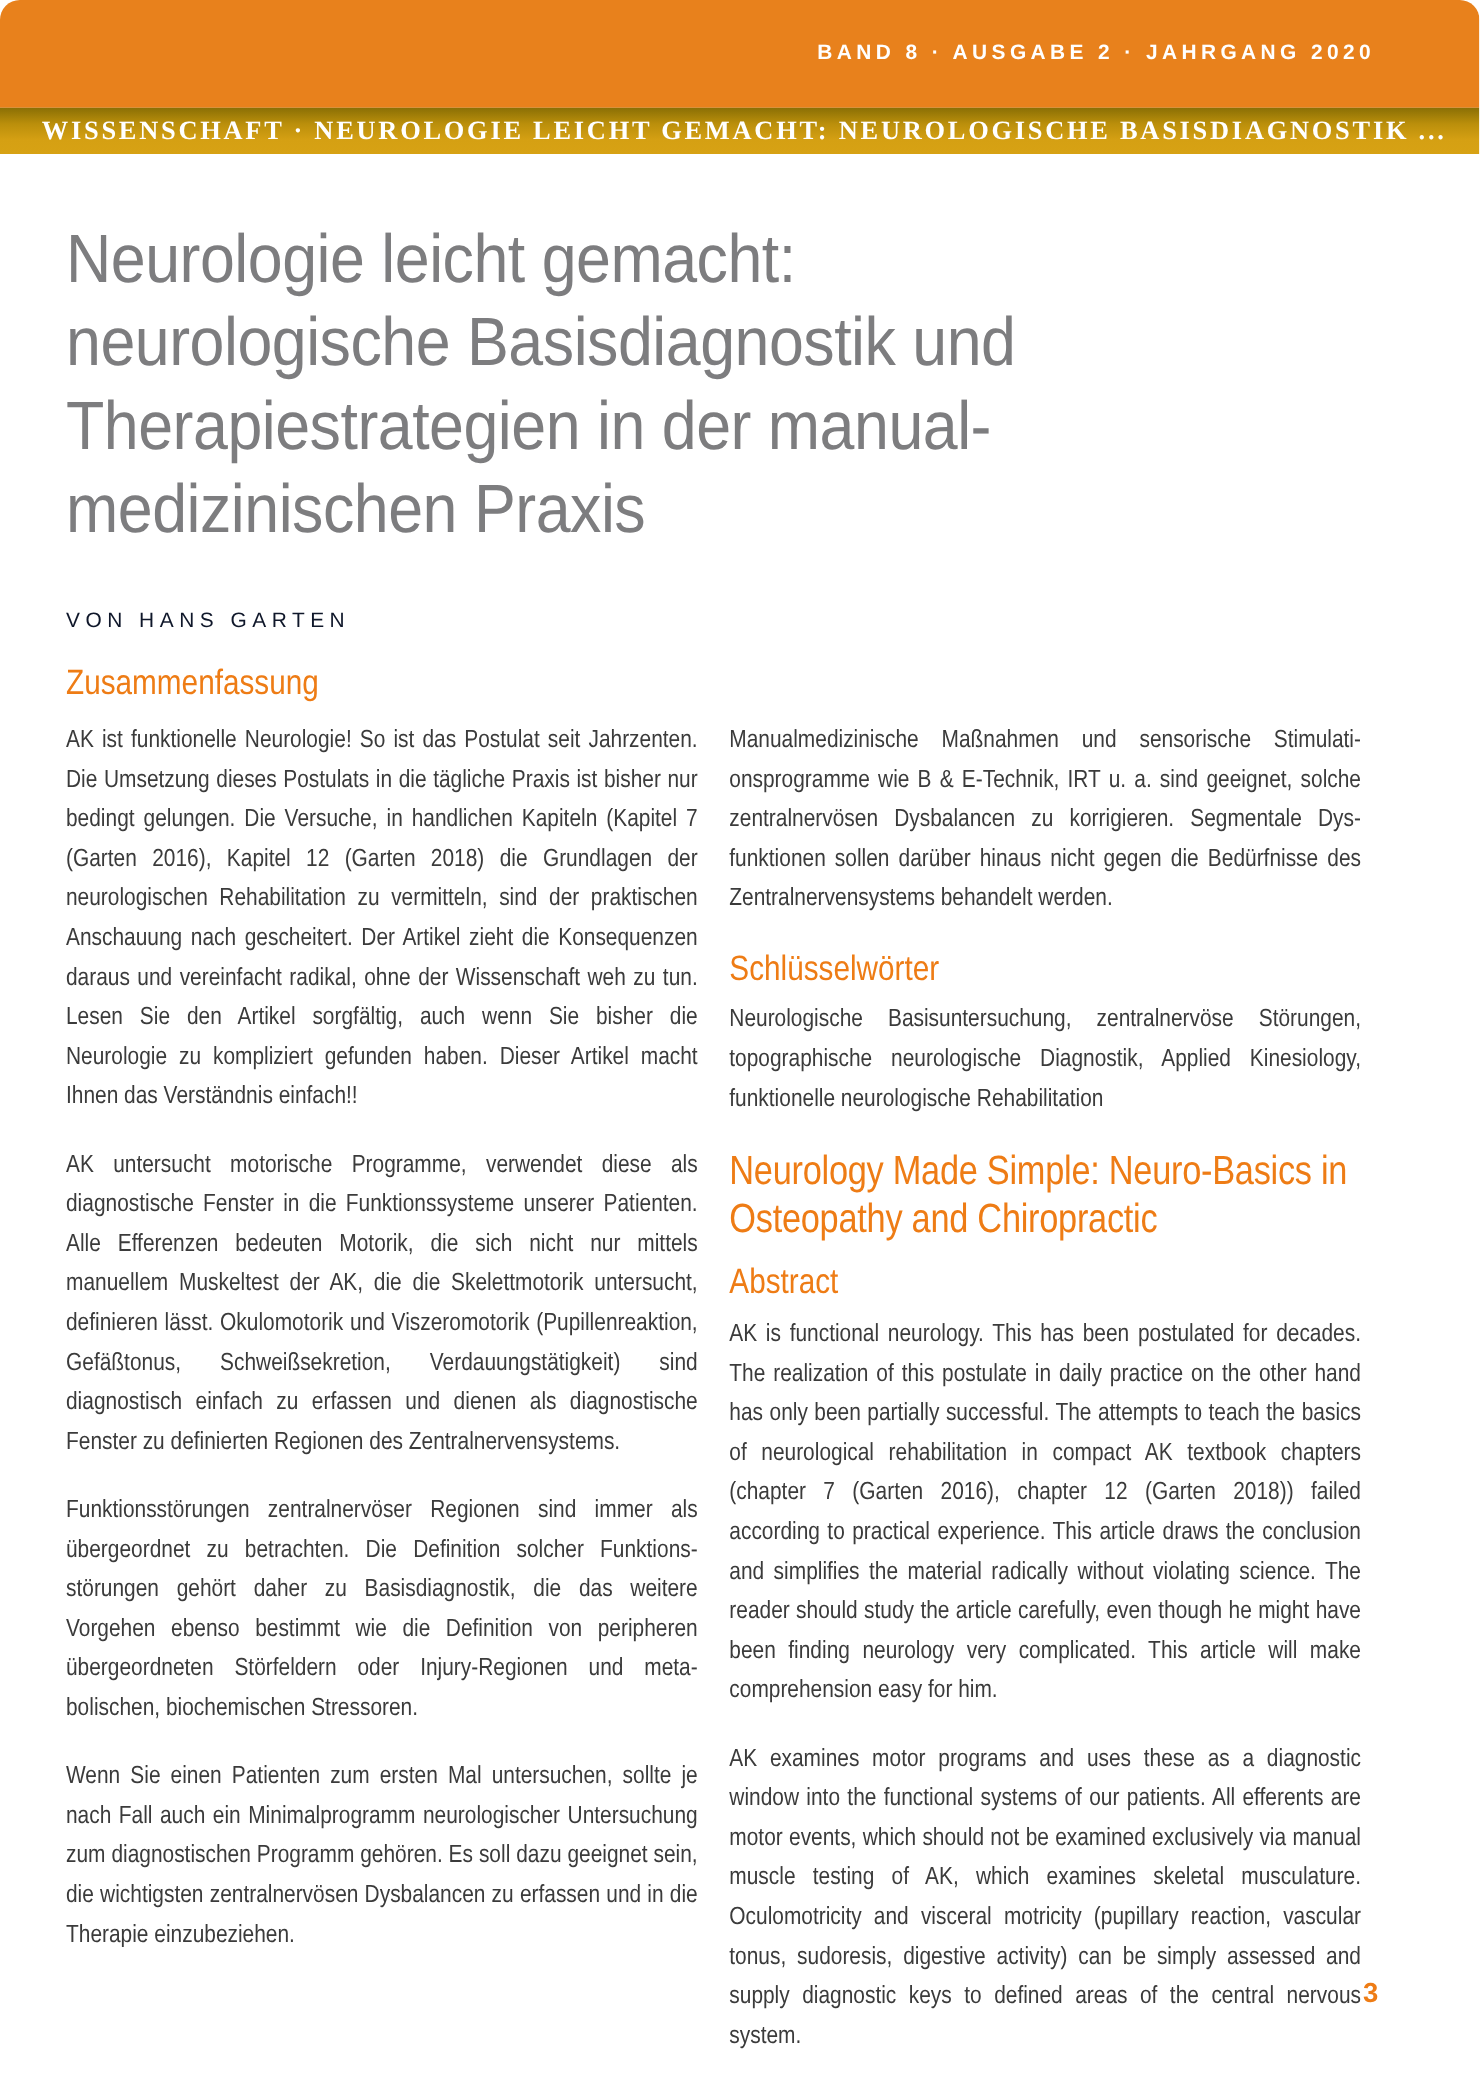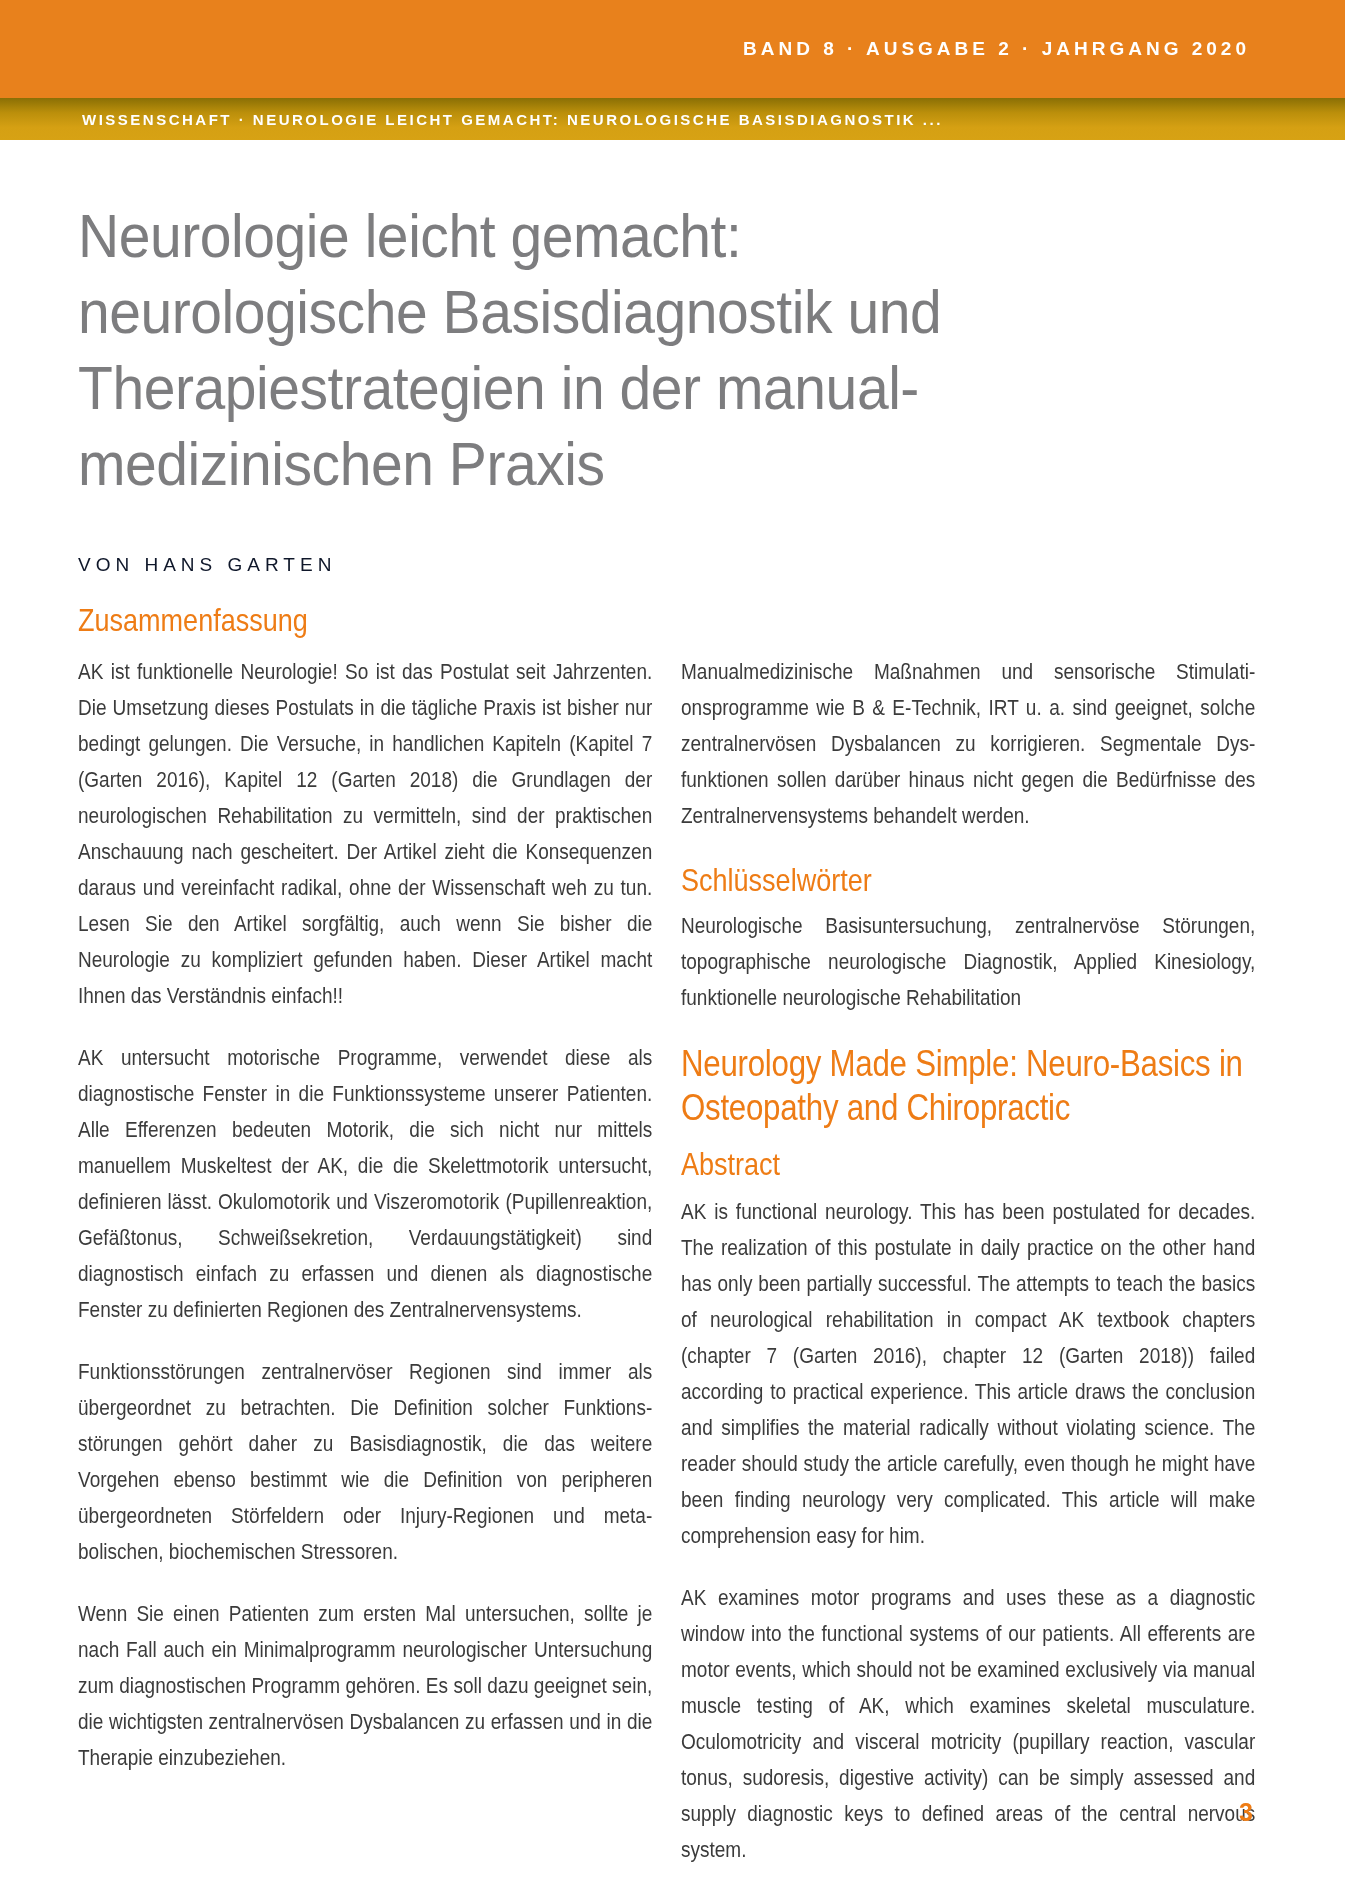--- a/index.html
+++ b/index.html
@@ -2,45 +2,47 @@
 <html lang="de"><head>
 <meta charset="utf-8">
 <style>
   html,body{margin:0;padding:0;background:#ffffff;}
   .page{
     position:relative;
     width:1345px;height:1902px;
     background:#ffffff;
     overflow:hidden;
     font-family:"Liberation Sans", sans-serif;
+    border-radius:18px;
   }
   
   .band-orange{
     position:absolute;top:0;left:0;width:100%;height:98px;
     background:#e8811c;
   }
   .issue-line{
     position:absolute;top:0;right:95px;
     line-height:98px;
     color:#ffffff;font-weight:bold;font-size:19px;letter-spacing:4px;
     white-space:nowrap;
   }
   .band-gold{
     position:absolute;top:98px;left:0;width:100%;height:42px;
     background:linear-gradient(180deg,#8a6f05 0%,#bb8f0b 35%,#d5a013 70%,#d7a214 100%);
   }
   .section-line{
-    display:block;margin-left:82px;
+    display:block;margin-left:38px;
     line-height:43px;
-    color:#ffffff;font-weight:bold;font-size:15px;letter-spacing:2.5px;
+    color:#ffffff;font-weight:bold;font-size:24px;letter-spacing:2.5px;
     white-space:nowrap;
+    font-family:Liberation Serif, serif;
   }
   
   .content{
-    position:absolute;top:140px;left:78px;width:1177px;
+    position:absolute;top:140px;left:60px;width:1177px;
   }
   .article-title{
     margin-top:58px;
     width:1280px;
     transform:scaleX(0.92);transform-origin:left top;
     color:#7d7d7f;
     font-size:62px;line-height:76px;letter-spacing:-0.5px;
     font-weight:normal;
   }
   .byline{

